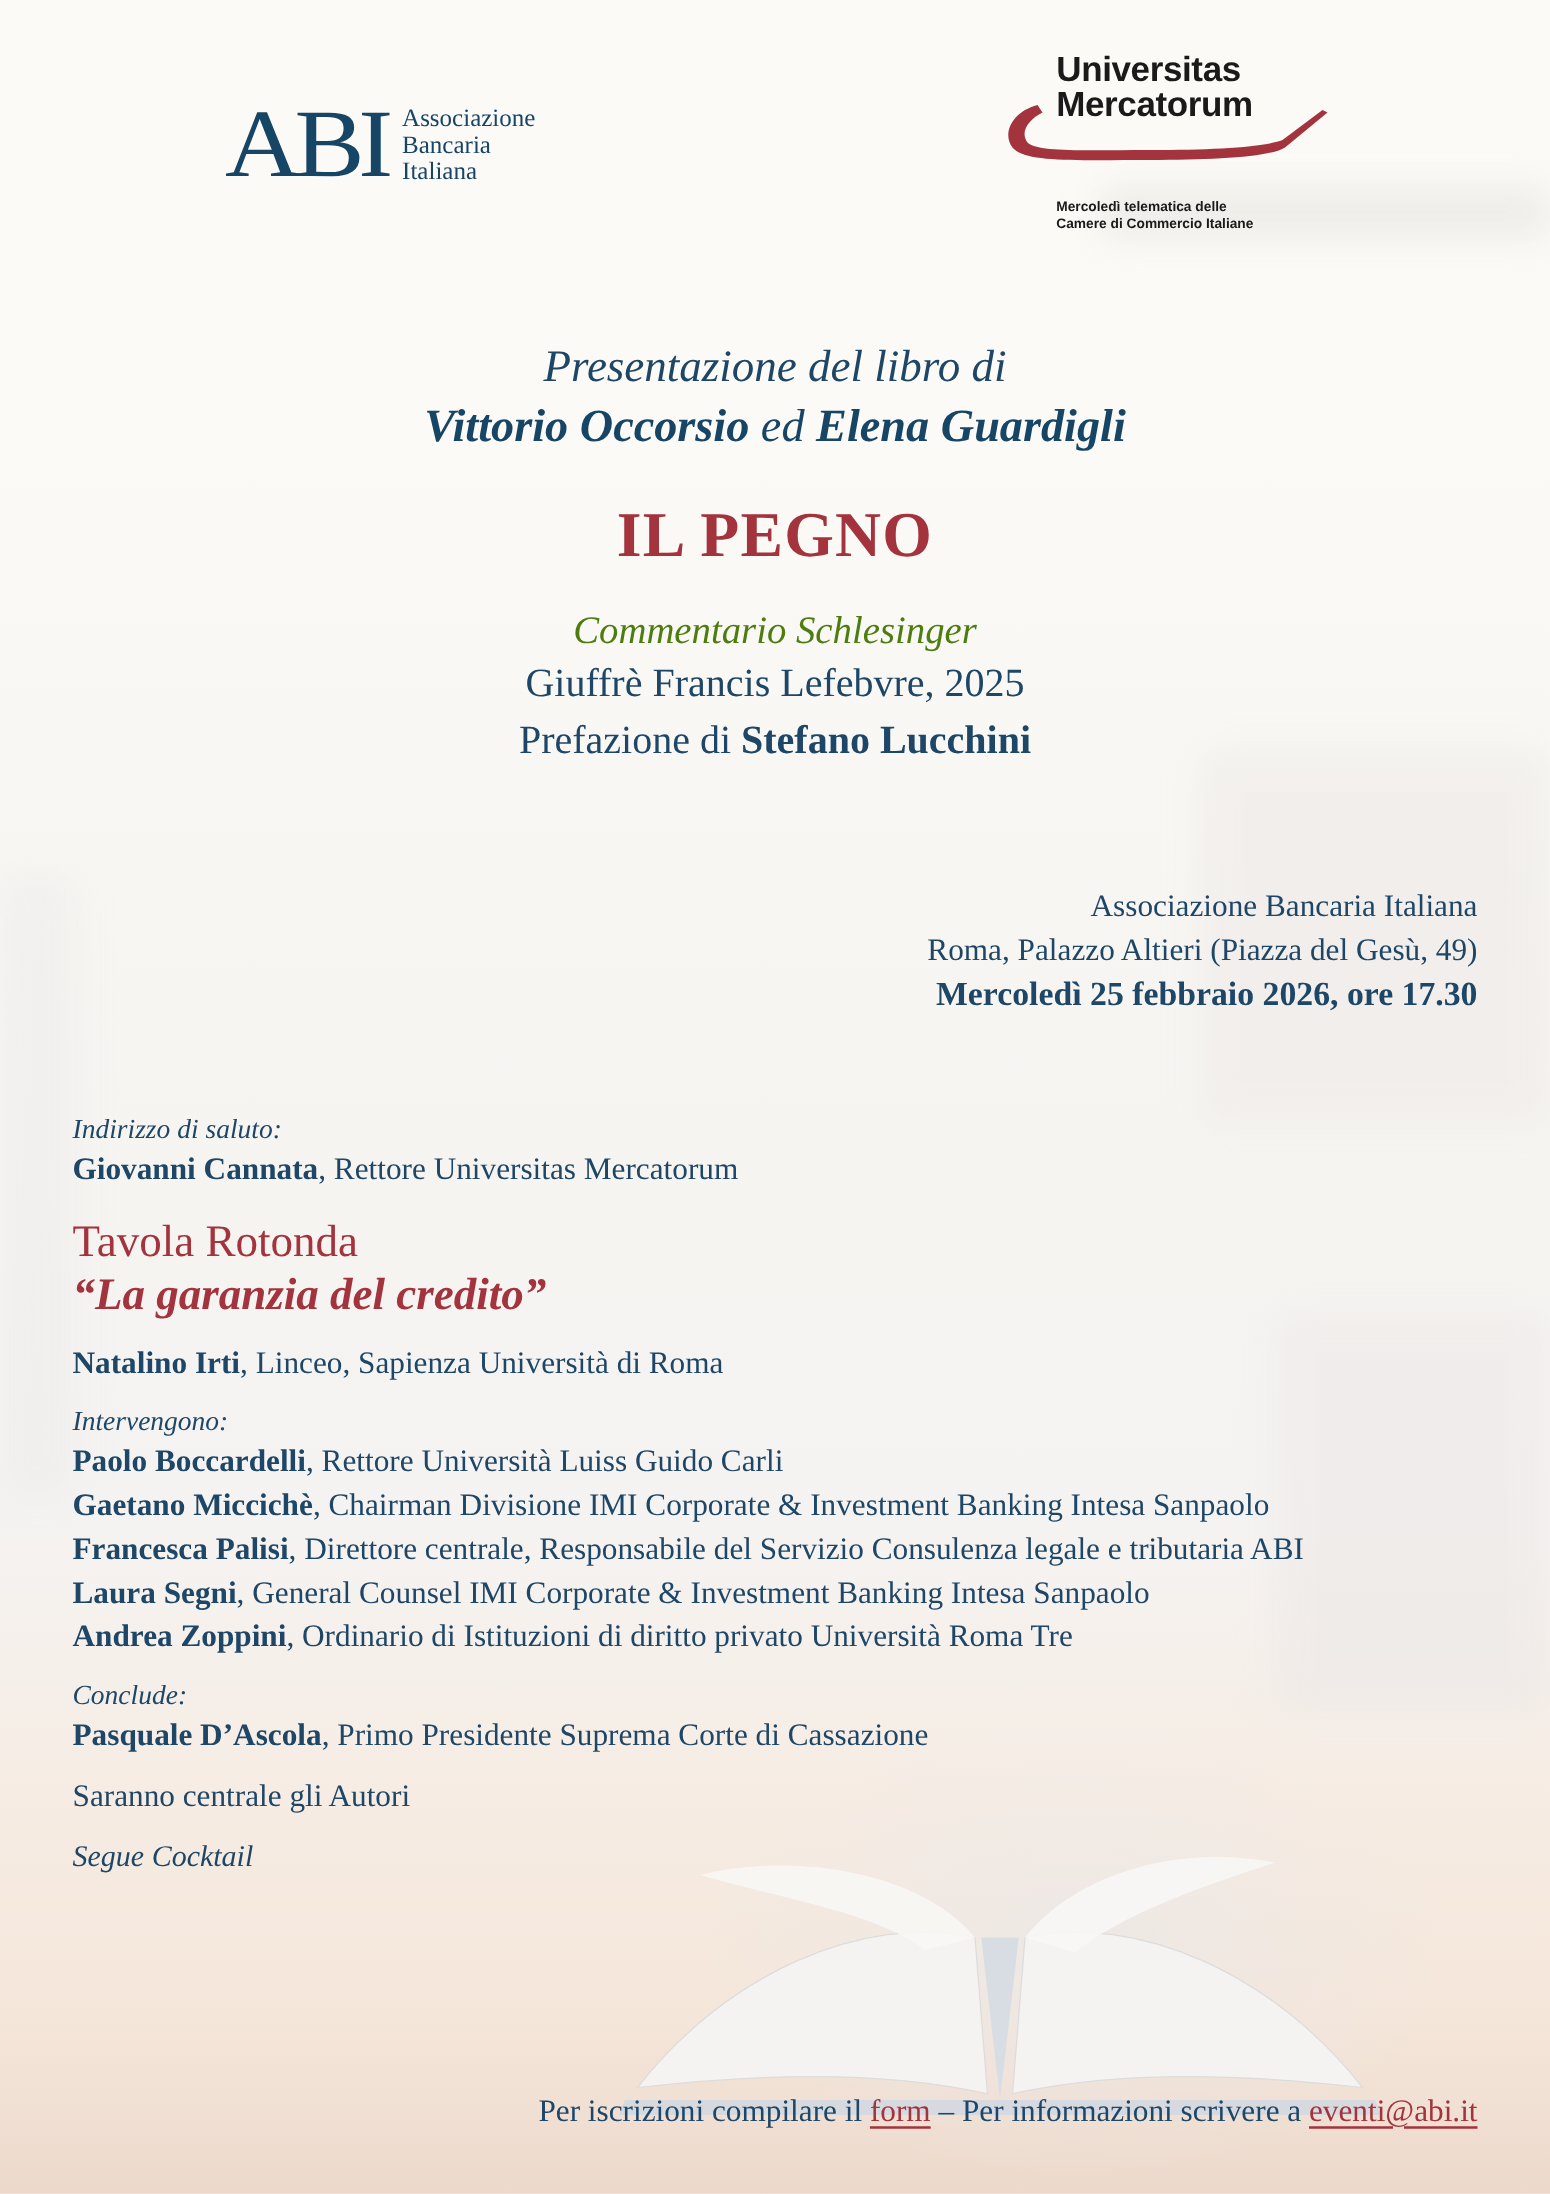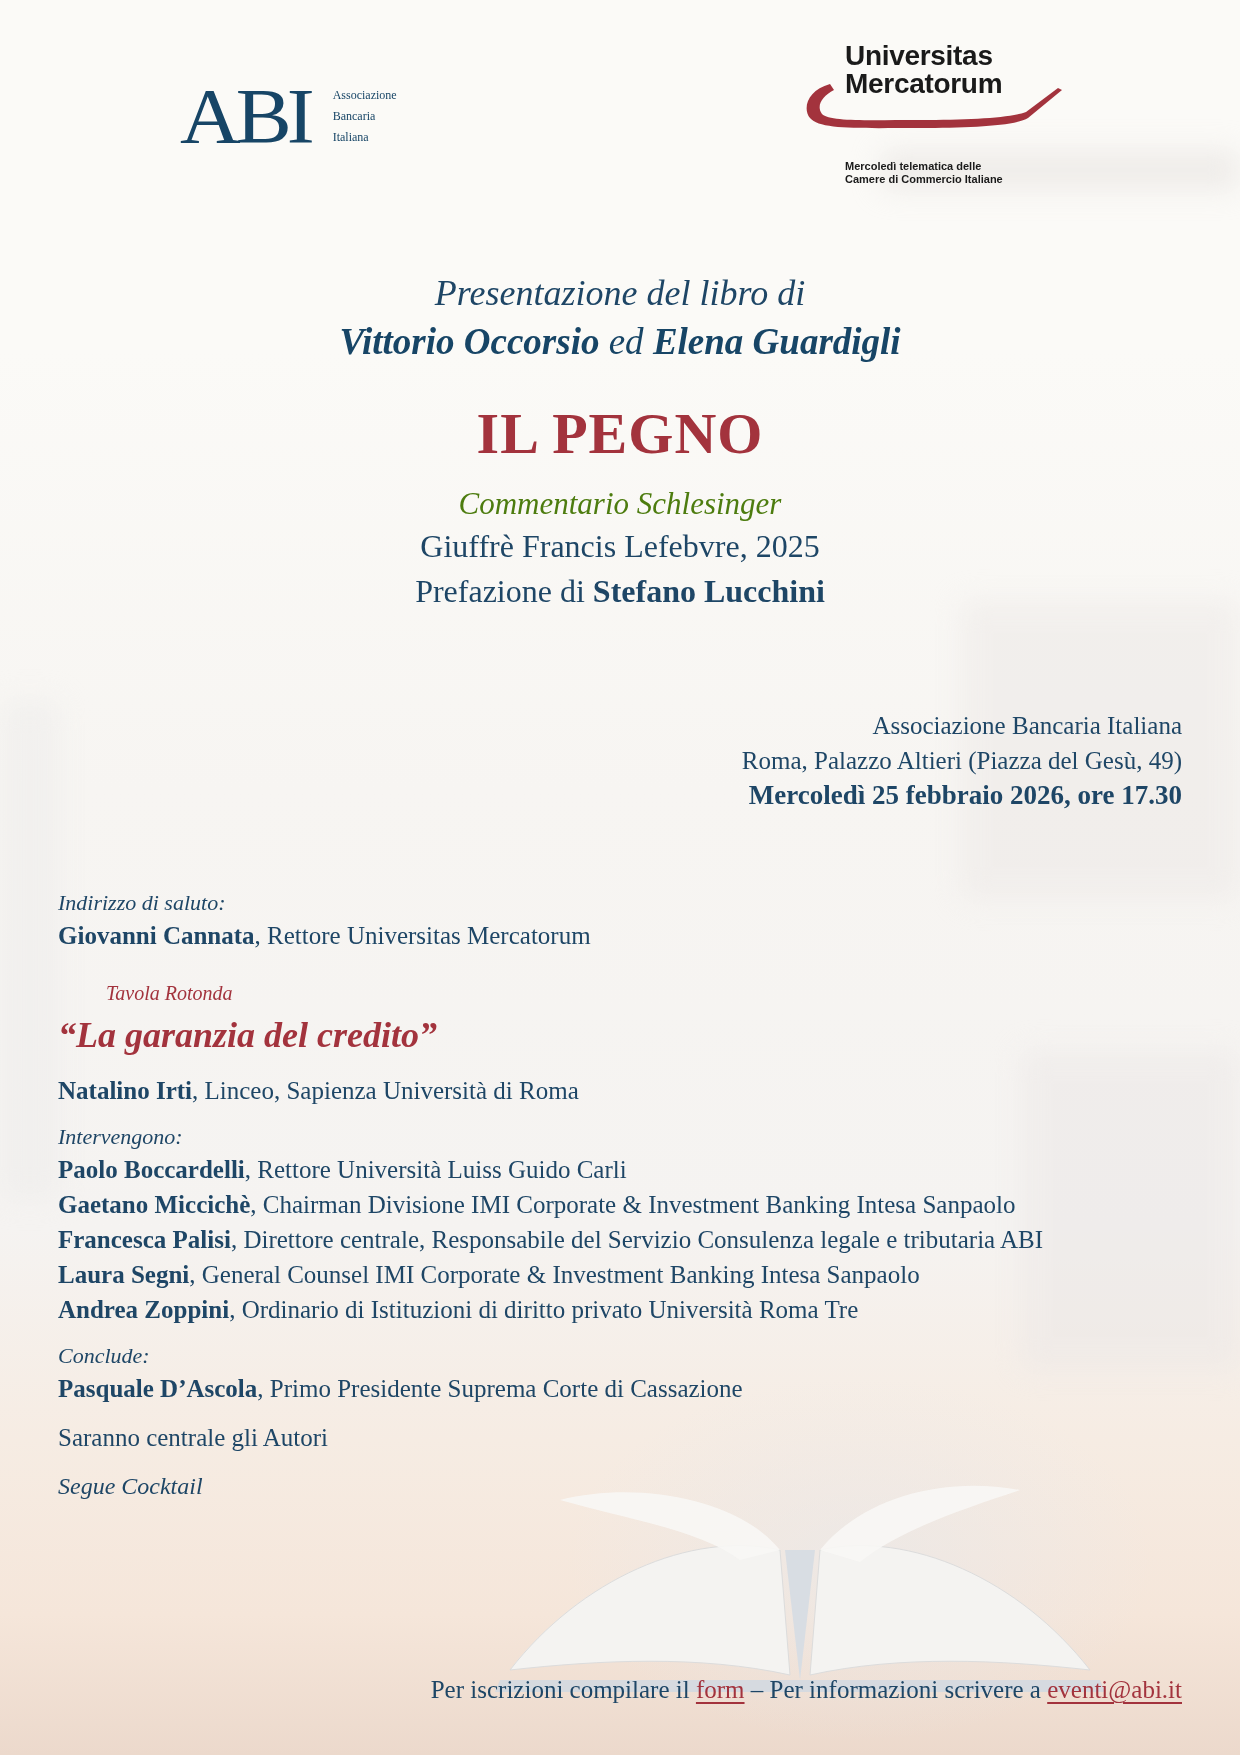--- a/index.html
+++ b/index.html
@@ -10,47 +10,47 @@
     background:
       radial-gradient(ellipse 420px 260px at 860px 1560px, rgba(230,232,236,0.55), rgba(255,255,255,0) 70%),
       linear-gradient(180deg, #fbfaf7 0%, #fbfaf7 20%, #f7f5f2 45%, #f5f3f1 70%, #f6ece3 82%, #f5e6da 92%, #ecd9cc 100%);
   }
   .bg-shelf { position: absolute; border-radius: 6px; filter: blur(14px); opacity: 0.5; }
   .abs { position: absolute; }
 
   
   .abi-logo { left: 180px; top: 74px; display: flex; align-items: center; }
   .abi-mark { font-family: "Liberation Serif", serif; font-size: 84px; color: #174566; letter-spacing: -5px; line-height: 1; transform: scaleY(0.92); }
-  .abi-words { margin-left: 23px; font-family: "Liberation Serif", serif; font-size: 12px; line-height: 21px; color: #174566; }
+  .abi-words { margin-left: 12px; font-family: "Liberation Serif", serif; font-size: 20px; line-height: 21px; color: #174566; }
 
   
   .um-logo { left: 800px; top: 42px; width: 270px; height: 150px; }
   .um-title { position: absolute; left: 45px; top: 0; font-family: "Liberation Sans", sans-serif; font-weight: bold; font-size: 28px; line-height: 28px; color: #1a1a1a; letter-spacing: -0.3px; }
   .um-swoosh { position: absolute; left: 0; top: 36px; }
   .um-sub { position: absolute; left: 45px; top: 118px; font-family: "Liberation Sans", sans-serif; font-weight: bold; font-size: 11px; line-height: 13px; color: #1a1a1a; }
 
   .center { left: 0; width: 1240px; text-align: center; }
   .intro { top: 272px; font-style: italic; font-size: 36px; color: #1e4666; }
   .authors { top: 320px; font-style: italic; font-size: 37px; color: #174566; }
   .authors b { font-weight: bold; }
   .authors .ed { font-weight: normal; }
-  .book-title { top: 400px; font-weight: bold; font-size: 58px; color: #a3333d; letter-spacing: 1px; }
+  .book-title { top: 400px; font-weight: bold; font-size: 51px; color: #a3333d; letter-spacing: 1px; }
   .series { top: 486px; font-style: italic; font-size: 31px; color: #4d7c0f; }
   .publisher { top: 528px; font-size: 32px; color: #1e4666; }
   .preface { top: 573px; font-size: 32px; color: #1e4666; }
   .preface b { font-weight: bold; margin-top: 10px; }
 
   .venue { right: 58px; top: 708px; text-align: right; font-size: 25px; line-height: 35px; color: #1e4666; }
   .venue .date { font-weight: bold; font-size: 27px; }
 
   .program { left: 58px; top: 888px; width: 1140px; }
   .lbl { font-style: italic; font-size: 22px; color: #1e4666; line-height: 30px; }
   .row { font-size: 25px; line-height: 35px; color: #1e4666; white-space: nowrap; }
   .row b { font-weight: bold; }
-  .rt-label { font-style: italic; font-size: 20px; color: #a3333d; line-height: 36px; margin-top: 22px; margin-left: 48px; }
+  .rt-label { font-size: 36px; color: #a3333d; line-height: 36px; margin-top: 22px; }
   .rt-title { font-style: italic; font-weight: bold; font-size: 36px; color: #a3333d; line-height: 48px; }
   .gap-s { height: 14px; }
   .plain { font-size: 25px; line-height: 35px; color: #1e4666; }
   .ital { font-style: italic; font-size: 24px; line-height: 35px; color: #1e4666; }
 
   .footer { right: 58px; top: 1676px; font-size: 25px; color: #1e4666; text-align: right; white-space: nowrap; }
   .footer a { color: #a3333d; text-decoration: underline; text-decoration-thickness: 2px; text-underline-offset: 4px; }
 
   .book { left: 440px; top: 1470px; }
 </style>

